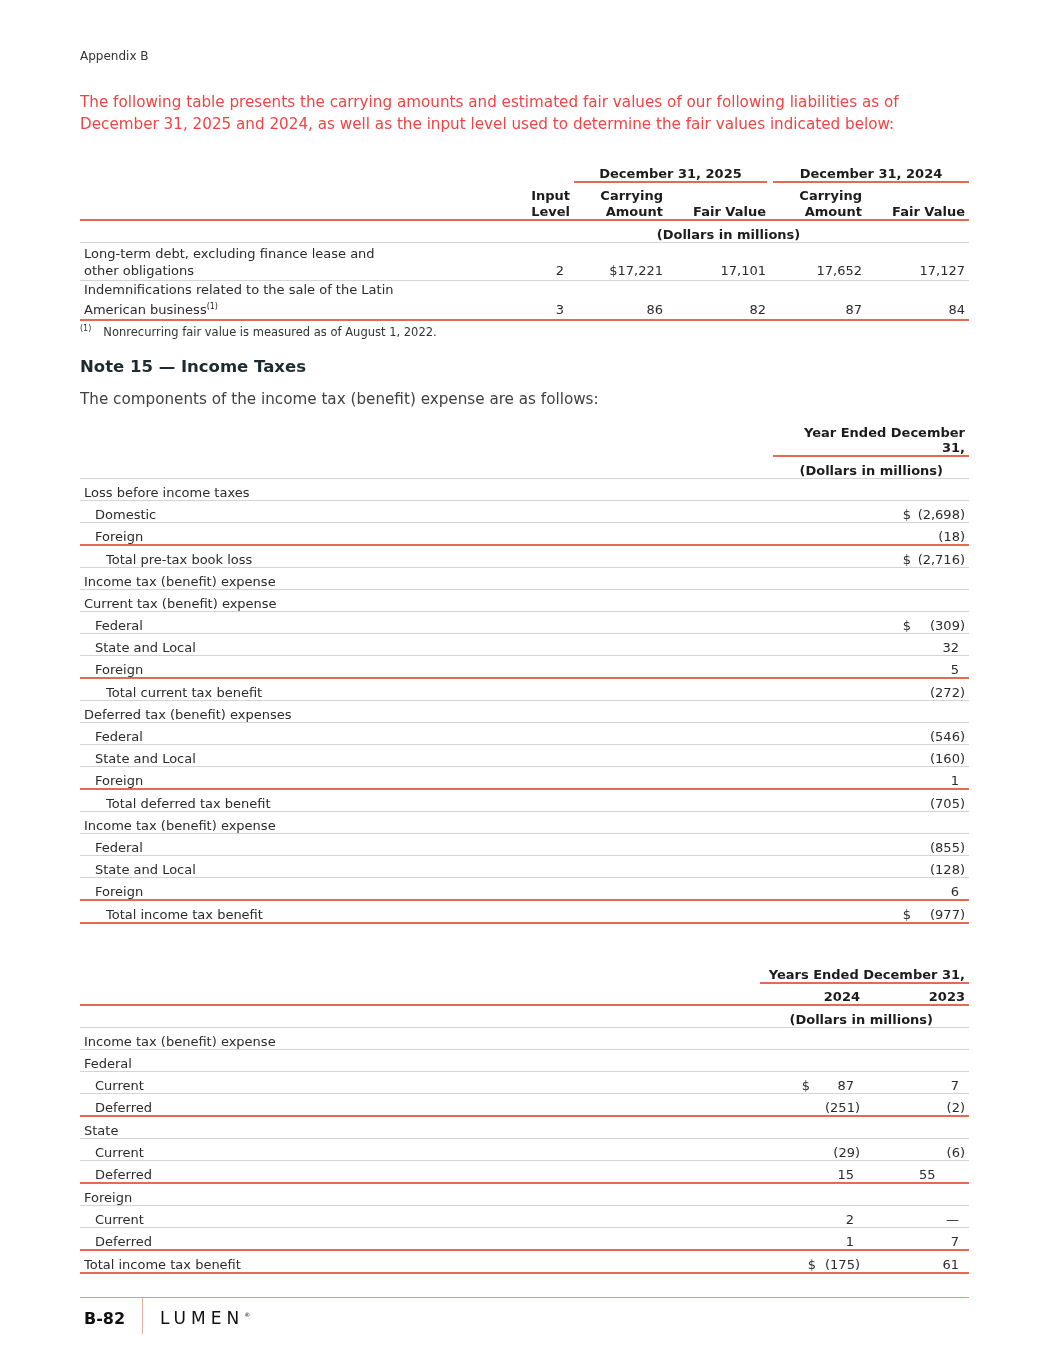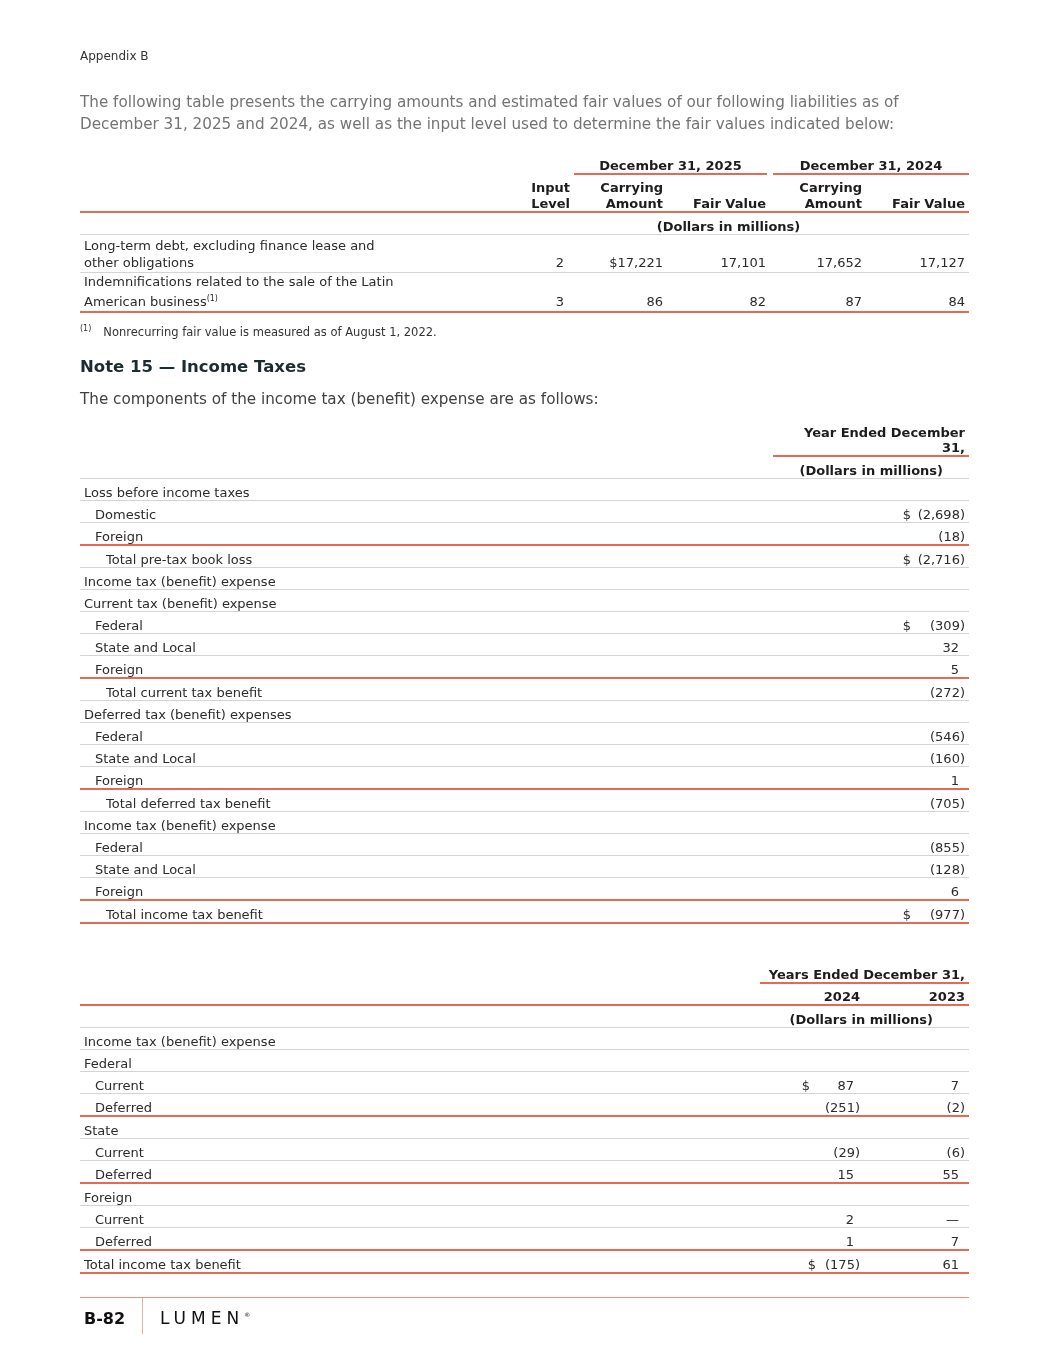--- a/index.html
+++ b/index.html
@@ -2,22 +2,22 @@
 <html><head>
 <meta charset="utf-8">
 <style>
   html, body { margin: 0; padding: 0; background: #ffffff; }
   body {
     width: 1048px; height: 1365px; position: relative; overflow: hidden;
     font-family: "DejaVu Sans", sans-serif; color: #2b2b2b;
   }
   .page { position: absolute; left: 80px; top: 0; width: 889px; }
   .appendix { position: absolute; top: 49px; left: 0; font-size: 12px; color: #333; }
-  .intro { position: absolute; top: 92px; left: 0; width: 889px; font-size: 15.2px; line-height: 21.5px; color: #737373; }
-  .t1 { position: absolute; top: 152px; left: 0; width: 889px; }
+  .intro { position: absolute; top: 92px; left: 0; width: 889px; font-size: 15.2px; line-height: 21.5px; color: #ef4444; }
+  .t1 { position: absolute; top: 160px; left: 0; width: 889px; }
   table { border-collapse: collapse; width: 100%; font-size: 13px; }
   td { padding: 0 4px; vertical-align: bottom; }
   .num { text-align: right; }
   .hdr { font-weight: bold; color: #1c1c1c; }
   .grow td { border-bottom: 1px solid #d4d4d4; }
   .rrow td { border-bottom: 2px solid #e46a55; }
   .grp { border-bottom: 2px solid #e46a55; text-align: center; }
   .footnote { position: absolute; top: 324px; left: 0; font-size: 11.5px; color: #333; }
   .footnote sup { font-size: 8px; margin-right: 12px; }
   .note-title { position: absolute; top: 357px; left: 0; font-size: 16.5px; font-weight: bold; color: #1c2b2f; }
@@ -366,21 +366,21 @@
           </tr>
           <tr class="rrow r22">
             <td class="ind1">Deferred</td>
             <td class="num">
               <div style="display:flex;justify-content:flex-end;gap:4px">
                 <span style="min-width:40px;text-align:right;padding-right:6px">15</span>
               </div>
             </td>
             <td class="num">
               <div style="display:flex;justify-content:flex-end;gap:4px">
-                <span style="min-width:40px;text-align:right;padding-right:6px">55</span>
+                <span style="min-width:40px;text-align:left;padding-right:6px">55</span>
               </div>
             </td>
           </tr>
           <tr class="grow r22">
             <td class="">Foreign</td>
             <td class="num"></td>
             <td class="num"></td>
           </tr>
           <tr class="grow r22">
             <td class="ind1">Current</td>

